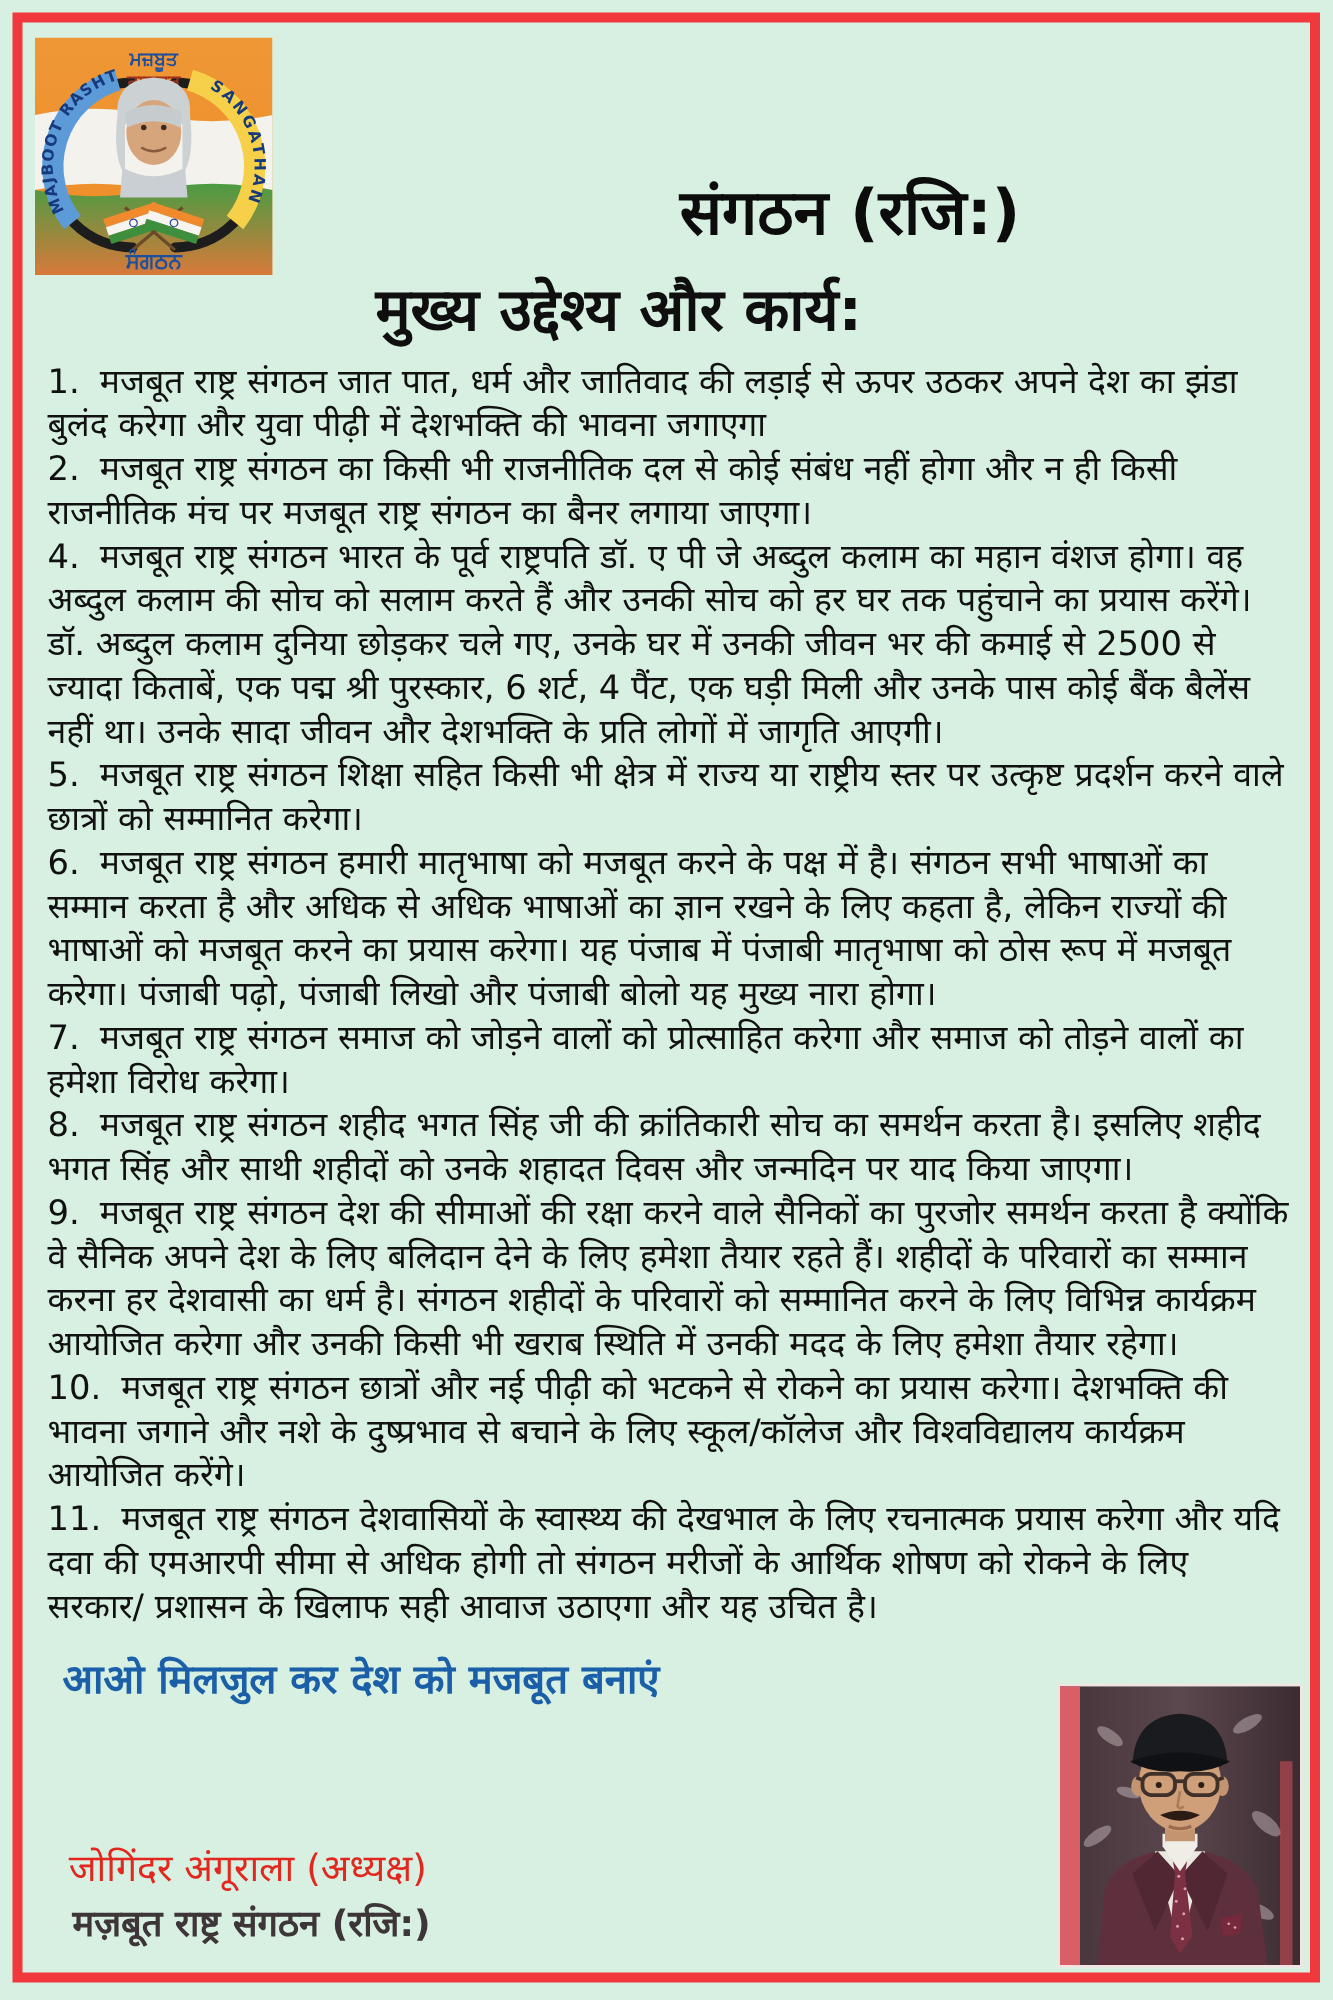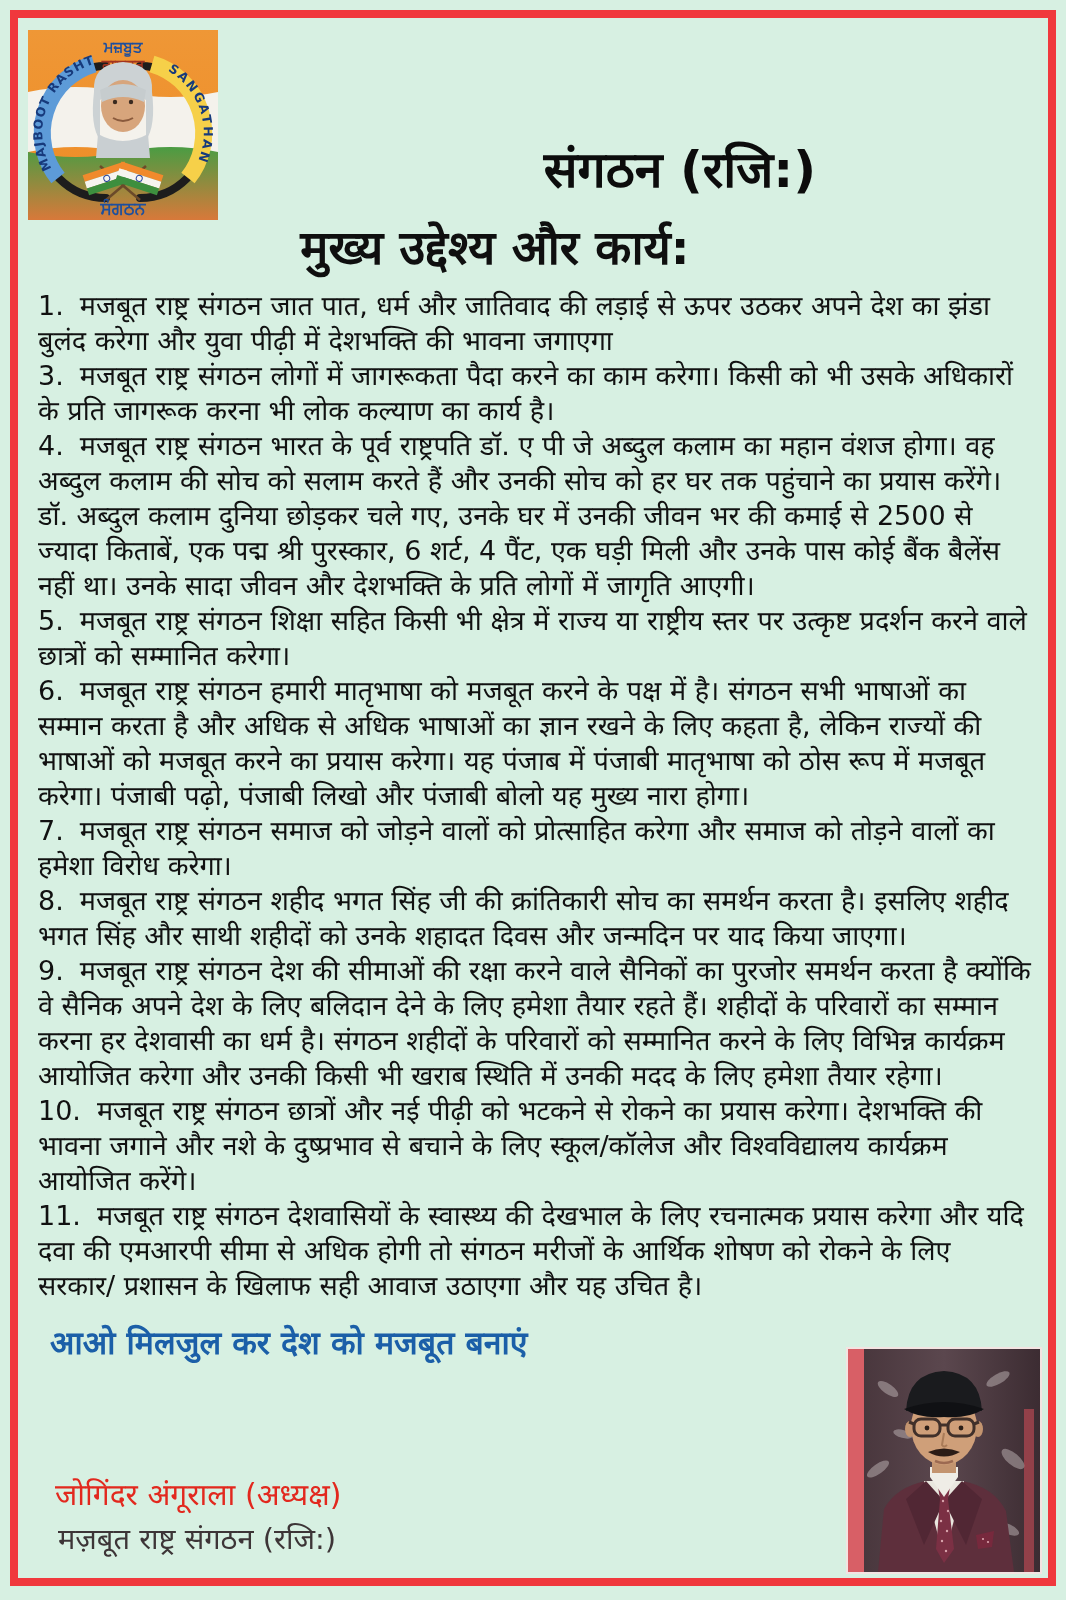--- a/index.html
+++ b/index.html
@@ -51,21 +51,21 @@
   .slogan{
     position:absolute;left:50px;top:1320px;
     font-size:32px;font-weight:700;color:#1e5fa8;color:#1b5fa8;
   }
   .president{
     position:absolute;left:55px;top:1473px;
     font-size:30px;font-weight:400;color:#e2281e;
   }
   .org-name{
     position:absolute;left:58px;top:1518px;
-    font-size:29px;font-weight:400;color:#3d3537;
+    font-size:29px;font-weight:700;color:#3d3537;
   }
   
   #portrait{
     position:absolute;left:848px;top:1349px;width:192px;height:223px;
     box-shadow:0 0 0 2px #f3e4e2;
   }
 </style>
 </head>
 <body>
 
@@ -130,21 +130,21 @@
     </g>
 
     <text x="95" y="184" text-anchor="middle" font-size="17" font-weight="bold" fill="#1d4f9e">ਸੰਗਠਨ</text>
   </svg>
 
   <div class="subtitle">संगठन (रजि:)</div>
   <div class="section-heading">मुख्य उद्देश्य और कार्य:</div>
 
   <div class="objectives">
     <p><span class="num">1.</span><span>मजबूत राष्ट्र संगठन जात पात, धर्म और जातिवाद की लड़ाई से ऊपर उठकर अपने देश का झंडा बुलंद करेगा और युवा पीढ़ी में देशभक्ति की भावना जगाएगा</span></p>
-    <p><span class="num">3.</span><span>मजबूत  राष्ट्र संगठन लोगों में जागरूकता पैदा करने का काम करेगा। किसी को भी उसके अधिकारों के प्रति जागरूक करना भी लोक कल्याण का कार्य है।</span></p>
+    <p><span class="num">2.</span><span>मजबूत राष्ट्र संगठन का किसी भी राजनीतिक दल से कोई संबंध नहीं होगा और न ही किसी राजनीतिक मंच पर मजबूत राष्ट्र संगठन का बैनर लगाया जाएगा।</span></p>
     <p><span class="num">4.</span><span>मजबूत राष्ट्र संगठन भारत के पूर्व राष्ट्रपति डॉ. ए पी जे अब्दुल कलाम का महान वंशज होगा। वह अब्दुल कलाम की सोच को सलाम करते हैं और उनकी सोच को हर घर तक पहुंचाने का प्रयास करेंगे। डॉ. अब्दुल कलाम दुनिया छोड़कर चले गए, उनके घर में उनकी जीवन भर की कमाई से 2500 से ज्यादा किताबें, एक पद्म श्री पुरस्कार, 6 शर्ट, 4 पैंट, एक घड़ी मिली और उनके पास कोई बैंक बैलेंस नहीं था। उनके सादा जीवन और देशभक्ति के प्रति लोगों में जागृति आएगी।</span></p>
     <p><span class="num">5.</span><span>मजबूत राष्ट्र  संगठन शिक्षा सहित किसी भी क्षेत्र में राज्य या राष्ट्रीय स्तर पर उत्कृष्ट प्रदर्शन करने वाले छात्रों को सम्मानित करेगा।</span></p>
     <p><span class="num">6.</span><span>मजबूत राष्ट्र संगठन हमारी मातृभाषा को मजबूत करने के पक्ष में है। संगठन सभी भाषाओं का सम्मान करता है और अधिक से अधिक भाषाओं का ज्ञान रखने के लिए कहता है, लेकिन राज्यों की भाषाओं को मजबूत करने का प्रयास करेगा। यह पंजाब में पंजाबी मातृभाषा को ठोस रूप में मजबूत करेगा। पंजाबी पढ़ो, पंजाबी लिखो और पंजाबी बोलो यह मुख्य नारा होगा।</span></p>
     <p><span class="num">7.</span><span>मजबूत राष्ट्र संगठन समाज को जोड़ने वालों को प्रोत्साहित करेगा और समाज को तोड़ने वालों का हमेशा विरोध करेगा।</span></p>
     <p><span class="num">8.</span><span>मजबूत राष्ट्र संगठन शहीद भगत सिंह जी की क्रांतिकारी सोच का समर्थन करता है। इसलिए शहीद भगत सिंह और साथी शहीदों को उनके शहादत दिवस और जन्मदिन पर याद किया जाएगा।</span></p>
     <p><span class="num">9.</span><span>मजबूत राष्ट्र  संगठन देश की सीमाओं की रक्षा करने वाले सैनिकों का पुरजोर समर्थन करता है क्योंकि वे सैनिक अपने देश के लिए बलिदान देने के लिए हमेशा तैयार रहते हैं। शहीदों के परिवारों का सम्मान करना हर देशवासी का धर्म है। संगठन शहीदों के परिवारों को सम्मानित करने के लिए विभिन्न कार्यक्रम आयोजित करेगा और उनकी किसी भी खराब स्थिति में उनकी मदद के लिए हमेशा तैयार रहेगा।</span></p>
     <p><span class="num">10.</span><span>मजबूत राष्ट्र  संगठन छात्रों और नई पीढ़ी को भटकने से रोकने का प्रयास करेगा। देशभक्ति की भावना जगाने और नशे के दुष्प्रभाव से बचाने के लिए स्कूल/कॉलेज और विश्वविद्यालय कार्यक्रम आयोजित करेंगे।</span></p>
     <p><span class="num">11.</span><span>मजबूत राष्ट्र  संगठन देशवासियों के स्वास्थ्य की देखभाल के लिए रचनात्मक प्रयास करेगा और यदि दवा की एमआरपी सीमा से अधिक होगी तो संगठन मरीजों के आर्थिक शोषण को रोकने के लिए सरकार/ प्रशासन के खिलाफ सही आवाज उठाएगा और यह उचित है।</span></p>
   </div>
 

